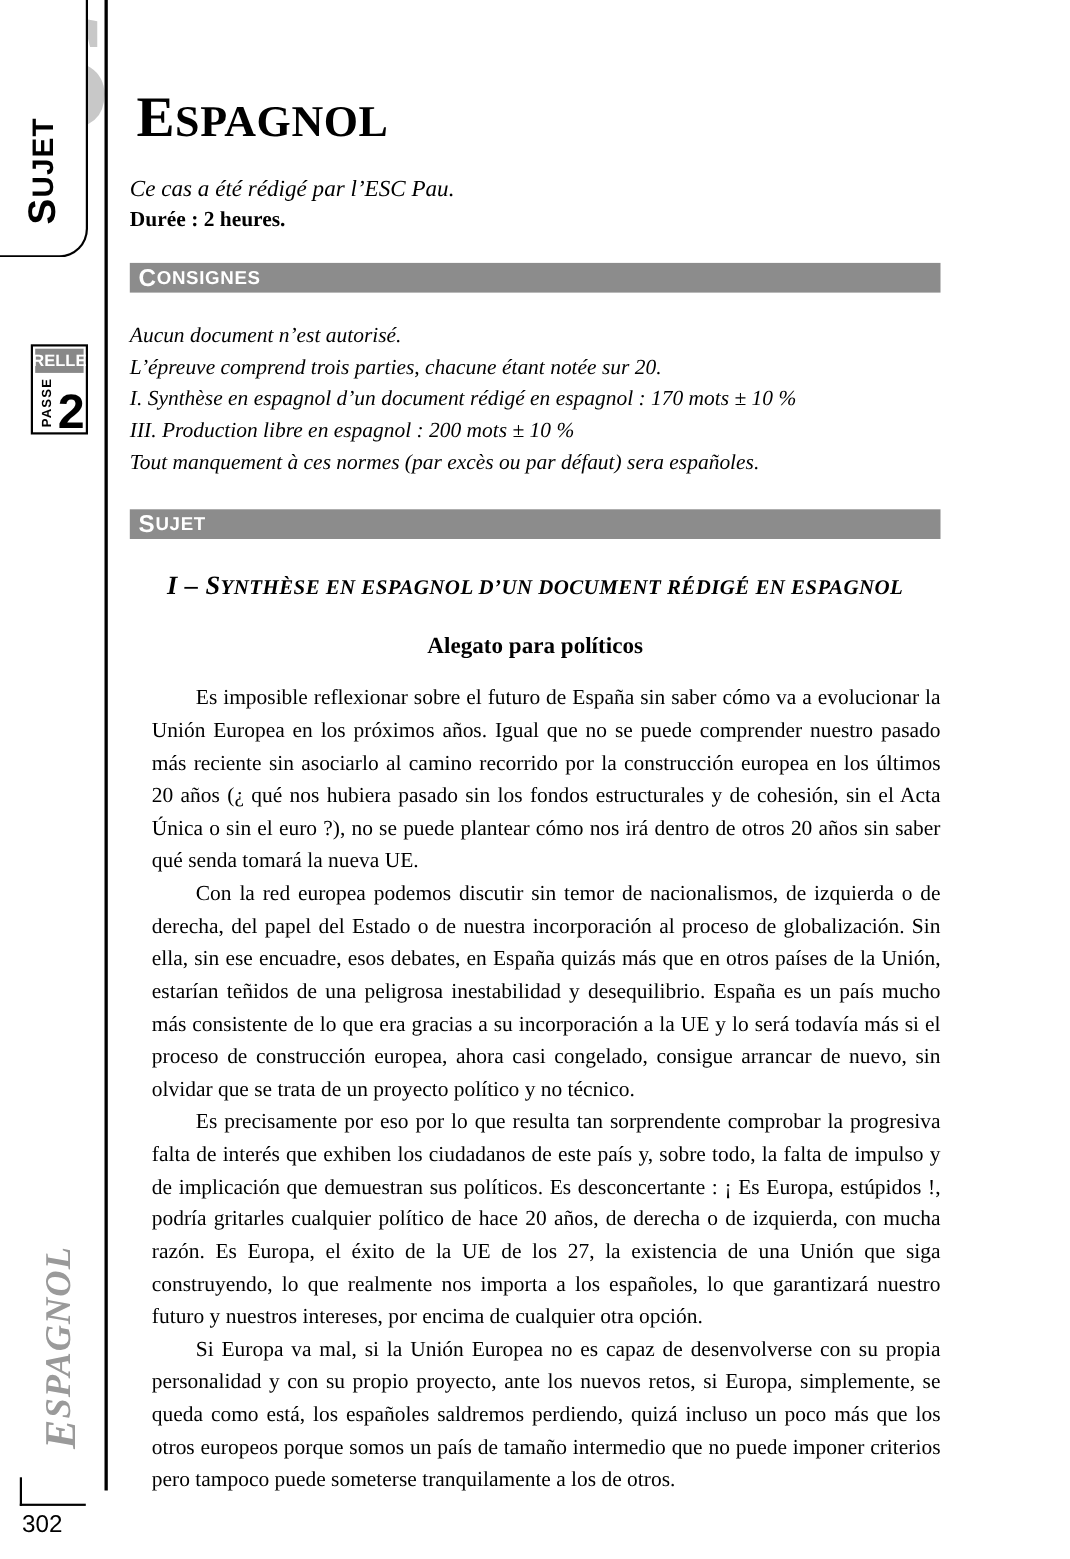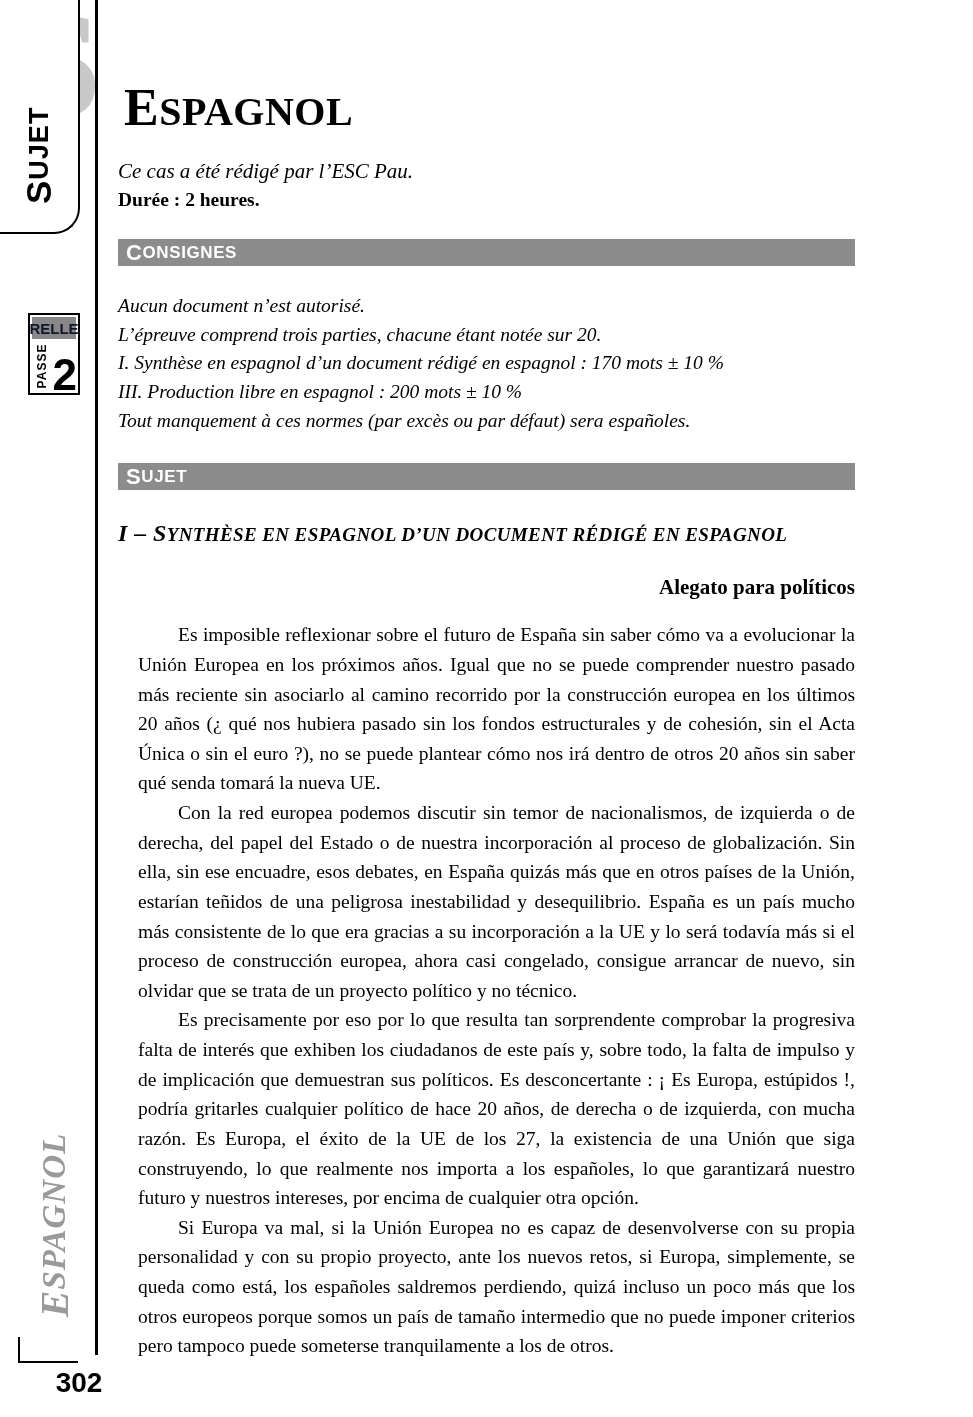--- a/index.html
+++ b/index.html
@@ -77,21 +77,21 @@
     background: #fff;
     z-index: 3;
   }
   .passerelle .relle {
     position: absolute;
     left: 2px;
     top: 2px;
     width: 44px;
     height: 22px;
     background: #888888;
-    color: #0f172a;
+    color: #ffffff;
     font-family: "Liberation Sans", sans-serif;
     font-weight: bold;
     font-size: 15px;
     letter-spacing: 0px;
     display: flex;
     align-items: center;
     justify-content: center;
   }
   .passerelle .vert {
     position: absolute;
@@ -162,25 +162,24 @@
   }
   .page-foot .corner {
     width: 60px;
     height: 26px;
     border-left: 2.5px solid #000;
     border-bottom: 2.5px solid #000;
     box-sizing: border-box;
   }
   .page-foot .num {
     font-family: "Liberation Sans", sans-serif;
-    font-weight: bold;
-    font-size: 28px;
+    font-weight: normal;
+    font-size: 22px;
     padding-left: 2px;
     padding-top: 4px;
-    text-align: center;
   }
 
   
   .content {
     position: absolute;
     left: 118px;
     top: 0;
     width: 737px;
     z-index: 4;
   }
@@ -224,32 +223,32 @@
   .consignes-list {
     margin-top: 26px;
     font-style: italic;
     font-size: 19.5px;
     line-height: 1.47;
   }
   .consignes-list div { white-space: nowrap; }
 
   .subject-heading {
     margin-top: 30px;
-    text-align: left;
+    text-align: center;
     font-family: "Liberation Serif", serif;
     font-style: italic;
     font-weight: bold;
     font-size: 19px;
     letter-spacing: 0.4px;
   }
   .subject-heading .cap { font-size: 24px; }
 
   .text-title {
     margin-top: 28px;
-    text-align: right;
+    text-align: center;
     font-weight: bold;
     font-size: 21px;
   }
 
   .body-text {
     margin-top: 20px;
     font-size: 19.5px;
     line-height: 1.52;
     text-align: justify;
     margin-left: 20px;

